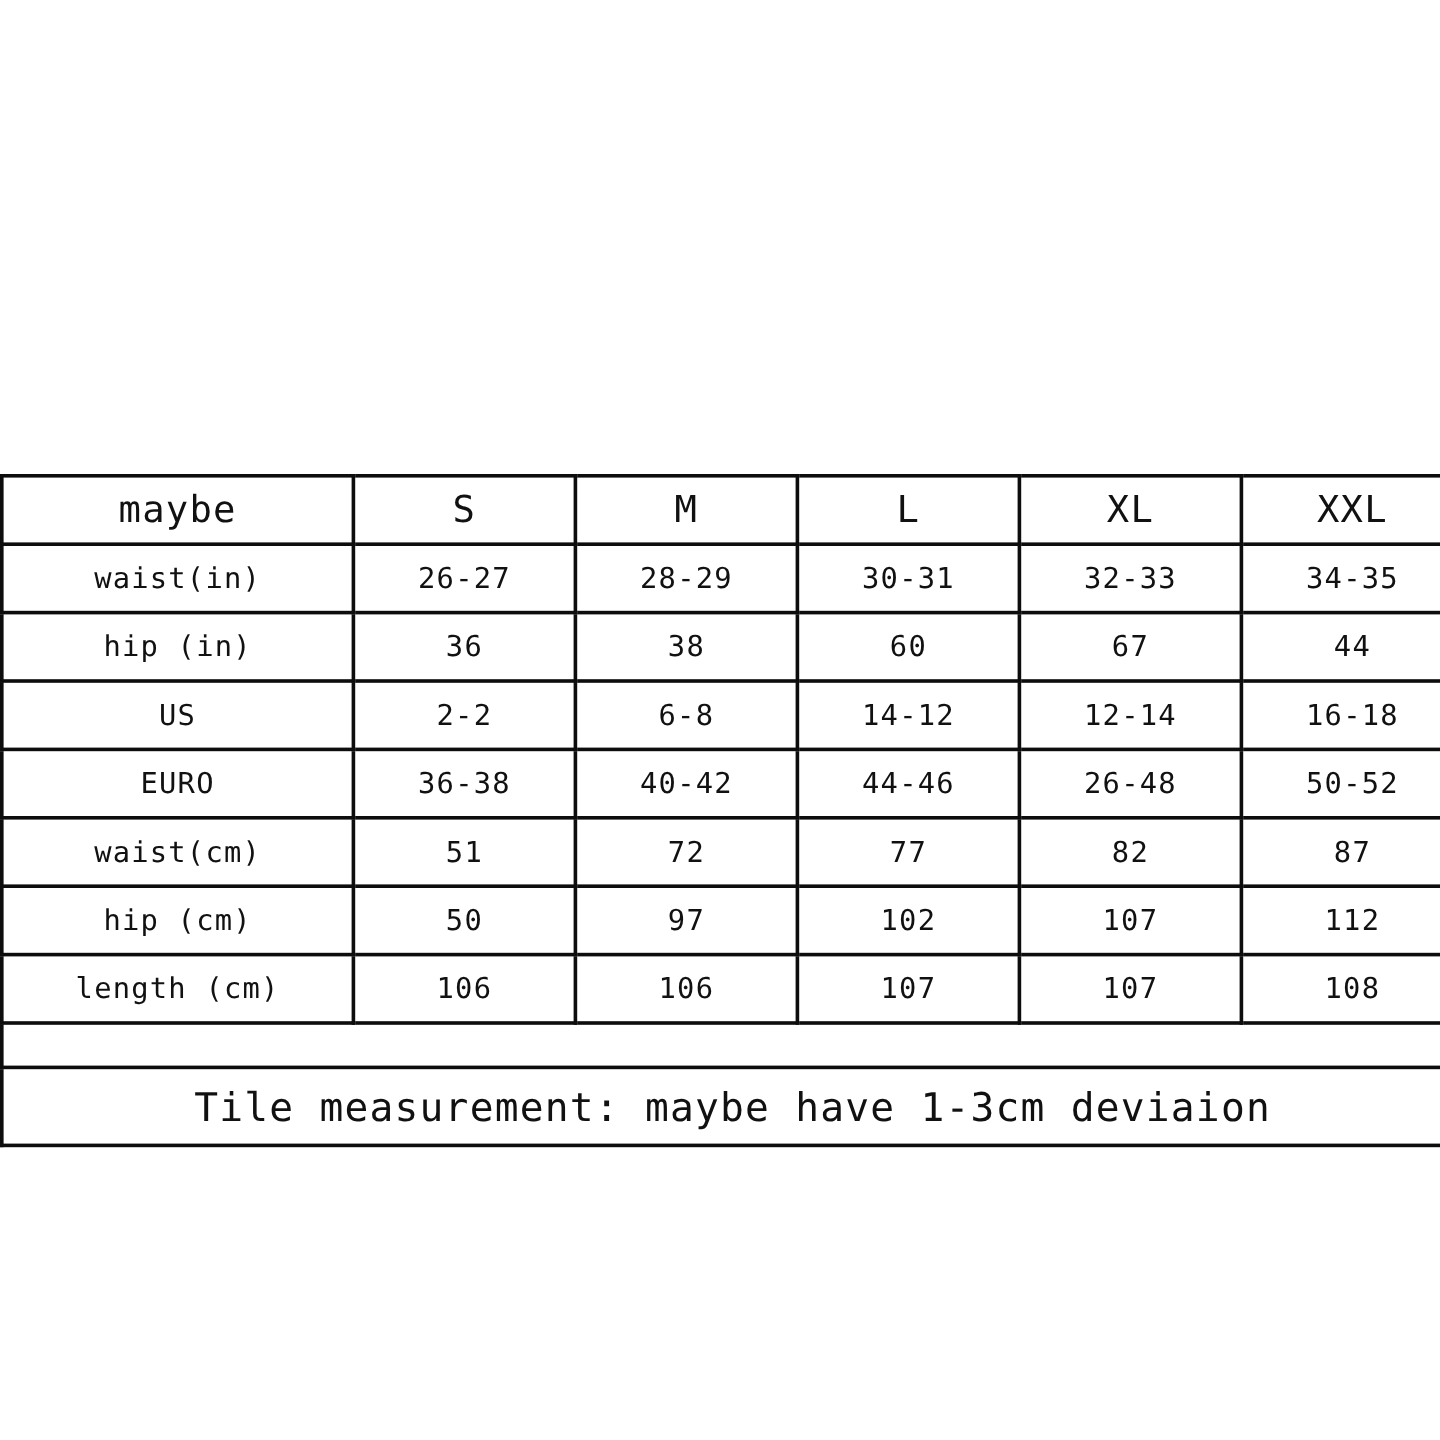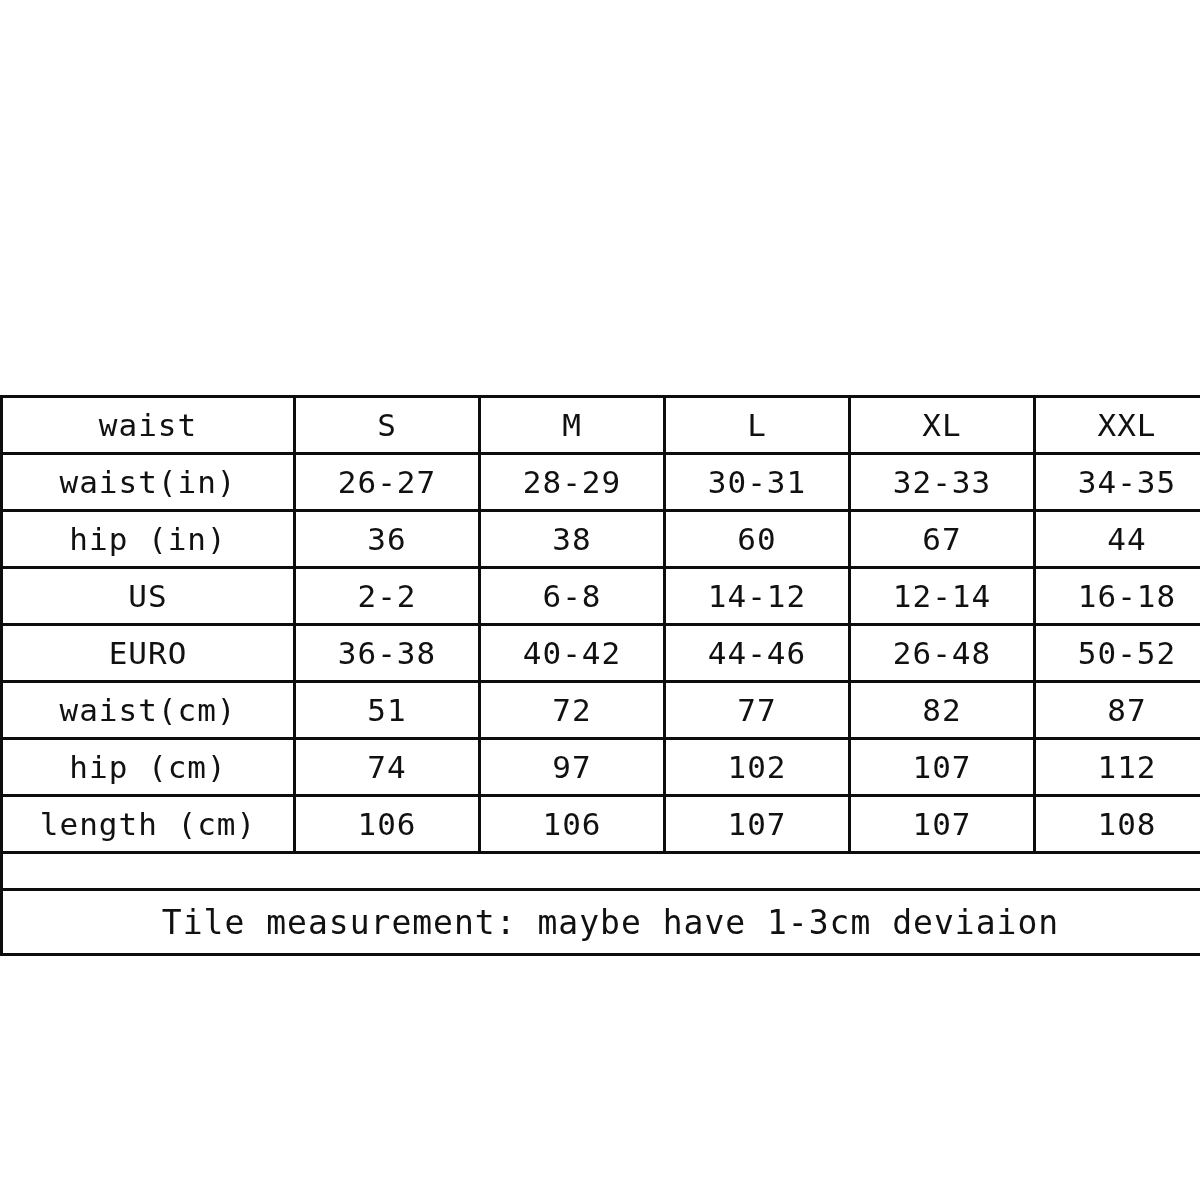--- a/index.html
+++ b/index.html
@@ -30,21 +30,21 @@
     table-layout: fixed;
     width: 1200px;
     background: #ffffff;
   }
   table.size-chart td {
     border: 3px solid #0d0d0d;
     text-align: center;
     vertical-align: middle;
     color: #111111;
     font-family: "DejaVu Sans Mono", monospace;
-    font-size: 31px;
+    font-size: 24px;
     letter-spacing: 1px;
     height: 54px;
     padding: 0;
     white-space: nowrap;
   }
   table.size-chart tr.head td {
     font-size: 31px;
   }
   table.size-chart td.rowlabel {
     width: 290px;
@@ -73,21 +73,21 @@
   }
 </style>
 </head>
 <body>
 
 <div class="page">
   <div class="chart-wrap">
     <table class="size-chart">
       <tbody>
         <tr class="head">
-          <td class="rowlabel">waist</td>
+          <td class="rowlabel">maybe</td>
           <td class="c">S</td>
           <td class="c">M</td>
           <td class="c">L</td>
           <td class="c">XL</td>
           <td class="c">XXL</td>
         </tr>
         <tr>
           <td class="rowlabel">waist(in)</td>
           <td class="c">26-27</td>
           <td class="c">28-29</td>
@@ -122,21 +122,21 @@
         <tr>
           <td class="rowlabel">waist(cm)</td>
           <td class="c">51</td>
           <td class="c">72</td>
           <td class="c">77</td>
           <td class="c">82</td>
           <td class="c">87</td>
         </tr>
         <tr>
           <td class="rowlabel">hip (cm)</td>
-          <td class="c">74</td>
+          <td class="c">50</td>
           <td class="c">97</td>
           <td class="c">102</td>
           <td class="c">107</td>
           <td class="c">112</td>
         </tr>
         <tr>
           <td class="rowlabel">length (cm)</td>
           <td class="c">106</td>
           <td class="c">106</td>
           <td class="c">107</td>

